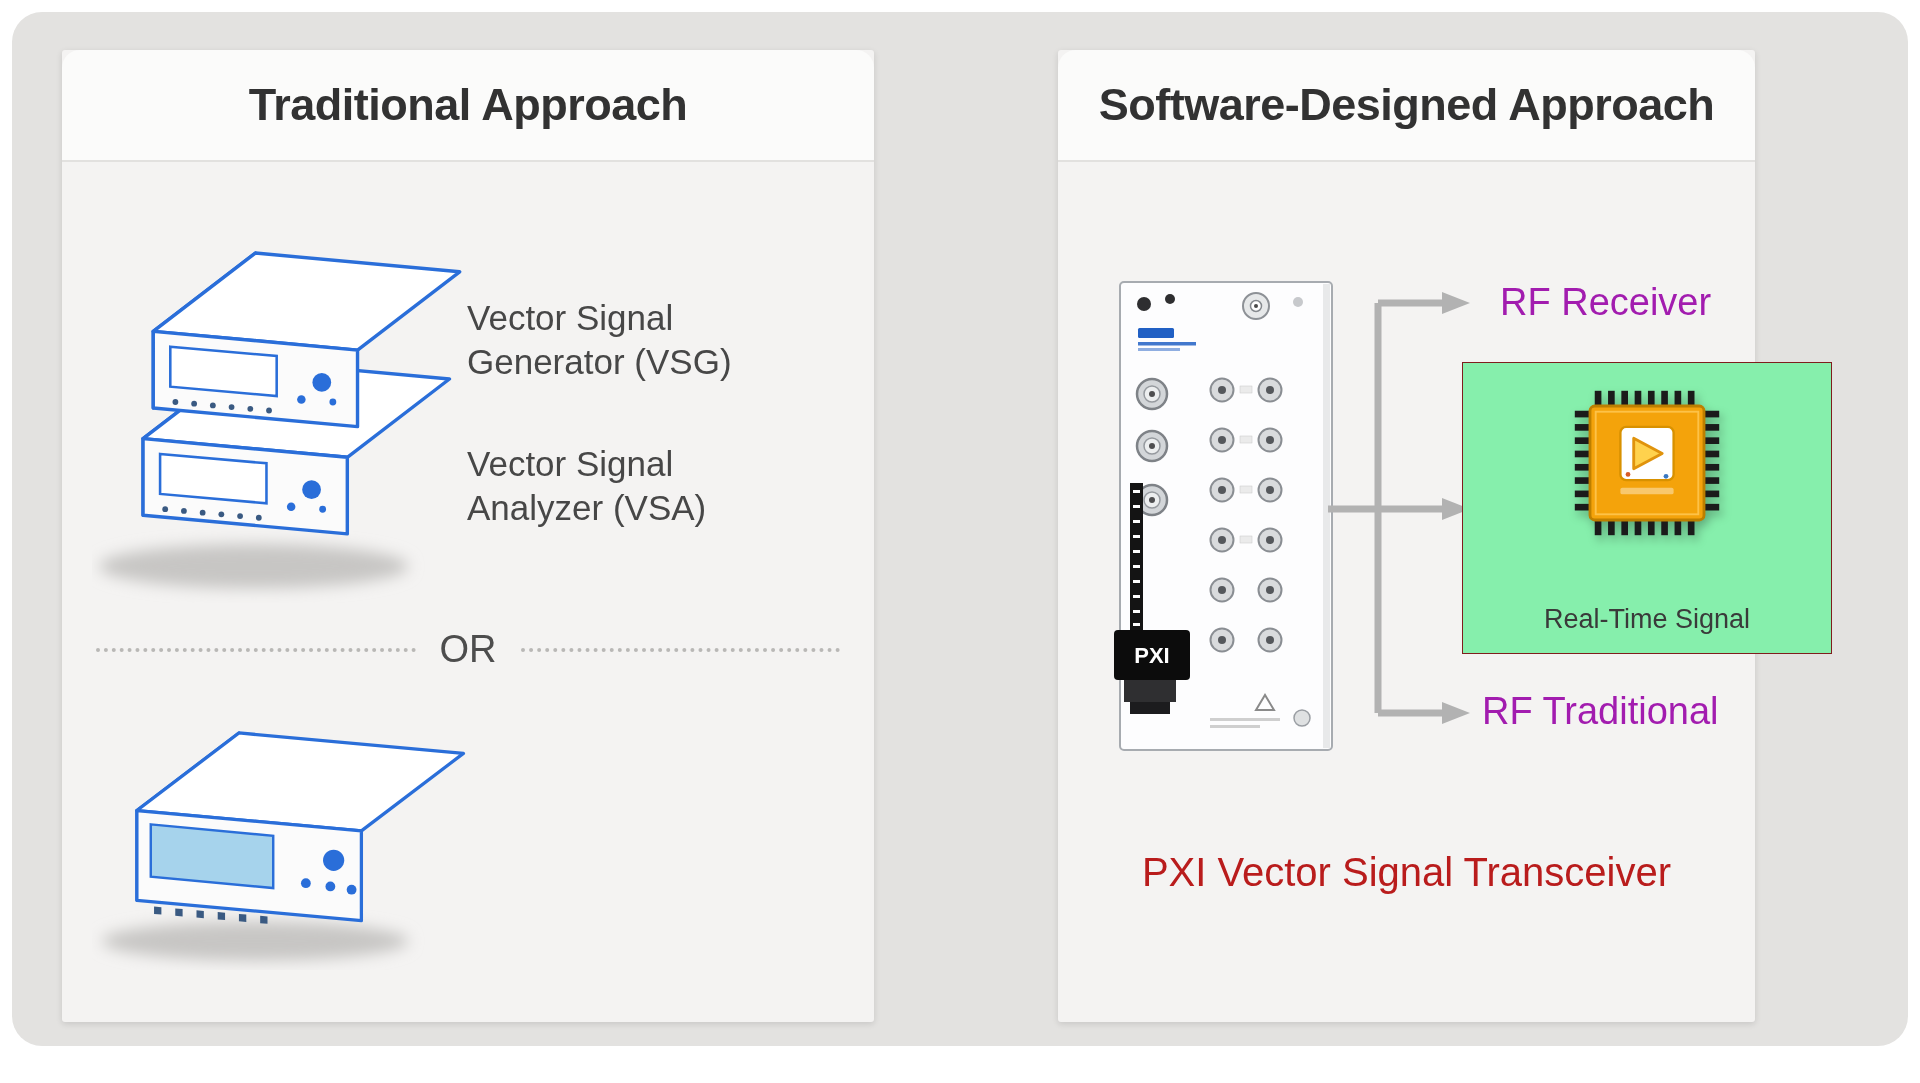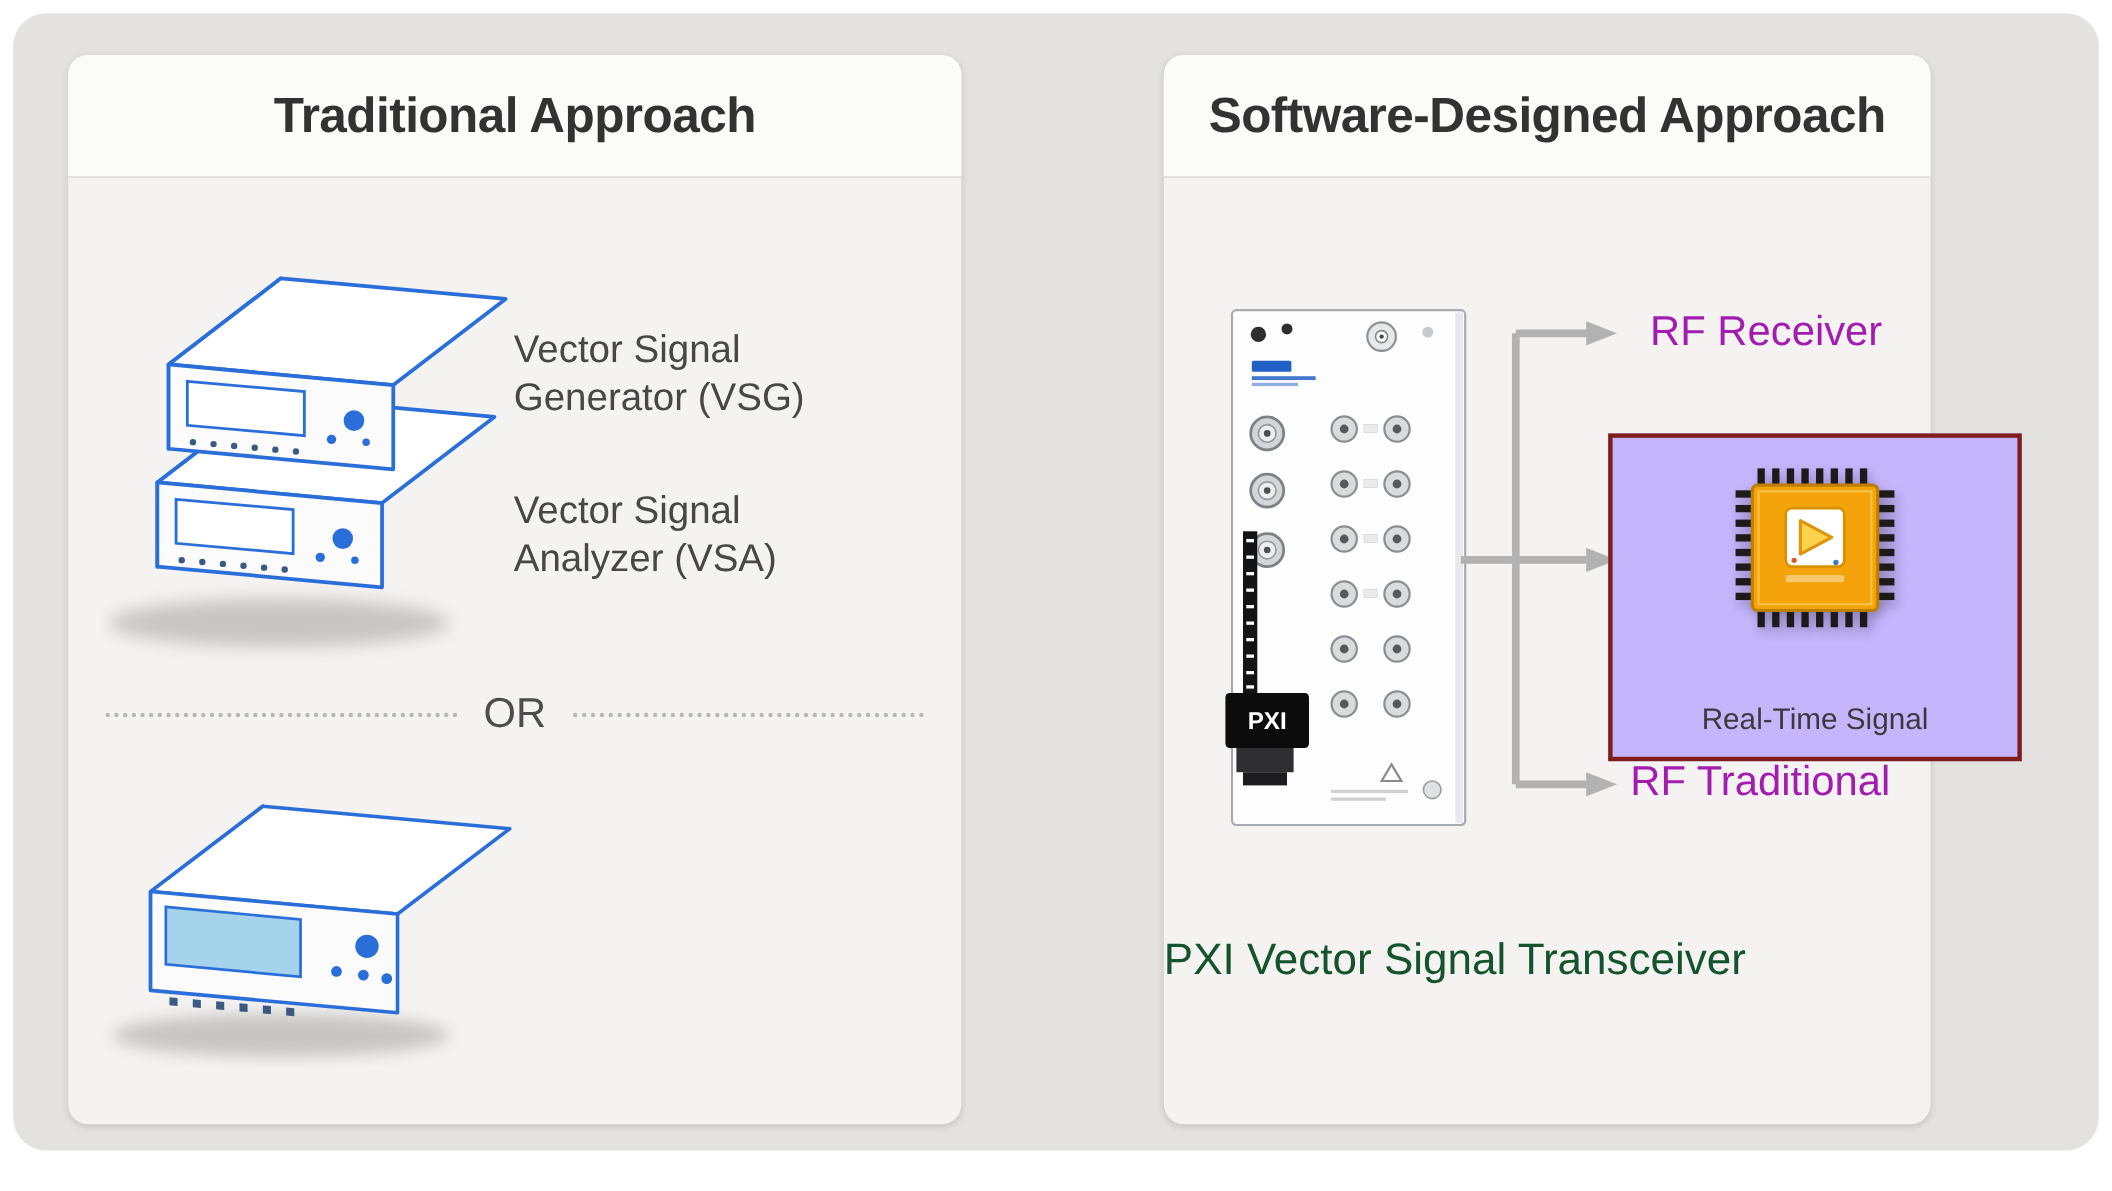--- a/index.html
+++ b/index.html
@@ -1,18 +1,18 @@
 <!DOCTYPE html>
 <html><head>
 <meta charset="utf-8">
 <style>
   html,body{margin:0;padding:0;background:#ffffff;font-family:"Liberation Sans","DejaVu Sans",sans-serif;}
   .stage{position:relative;width:1920px;height:1083px;overflow:hidden;background:#ffffff;}
   .canvas{position:absolute;left:12px;top:12px;width:1896px;height:1034px;background:#e3e2e0;border-radius:30px;}
-  .panel{position:absolute;top:50px;height:972px;background:#f4f3f2;border-radius:18px;box-shadow:0 2px 6px rgba(0,0,0,.12);}
+  .panel{position:absolute;top:50px;height:972px;background:#f4f3f2;border-radius:3px;box-shadow:0 2px 6px rgba(0,0,0,.12);}
   .panel-left{left:62px;width:812px;}
   .panel-right{left:1058px;width:697px;}
   .panel-header{position:absolute;left:0;right:0;top:0;height:110px;display:flex;align-items:center;justify-content:center;
     background:#fbfbfa;border-bottom:2px solid #e2e1df;border-radius:18px 18px 0 0;}
   .panel-title{font-size:45px;font-weight:bold;color:#323232;letter-spacing:-0.5px;}
 
   
   .illu-stack{position:absolute;left:30px;top:168px;width:400px;height:385px;}
   .illu-testset{position:absolute;left:30px;top:650px;width:400px;height:270px;}
   .label{position:absolute;text-align:left;font-size:35px;line-height:1.27;color:#474747;}
@@ -22,25 +22,25 @@
   .or-divider{position:absolute;left:34px;right:34px;top:578px;display:flex;align-items:center;}
   .or-dots{flex:1;border-top:4px dotted #b9b8b6;height:0;}
   .or-text{margin:0 24px;font-size:38px;color:#4d4d4d;}
 
   
   .illu-module{position:absolute;left:52px;top:228px;width:230px;height:500px;}
   .illu-connectors{position:absolute;left:270px;top:230px;width:220px;height:500px;}
   .rf-label{position:absolute;font-size:38px;color:#a21caf;white-space:nowrap;}
   .rf-receiver{left:442px;top:231px;}
   .rf-transmitter{left:424px;top:640px;}
-  .processing-box{position:absolute;left:404px;top:312px;width:368px;height:290px;background:#c4b5fd;border:4px solid #7f1d1d;margin-top:32px;}
+  .processing-box{position:absolute;left:404px;top:312px;width:368px;height:290px;background:#86efac;border:1px solid #7f1d1d;}
   .chip{position:absolute;left:50%;transform:translateX(-50%);top:24px;width:152px;height:152px;
     filter:drop-shadow(3px 5px 5px rgba(0,0,0,.28));}
   .processing-text{position:absolute;left:0;right:0;bottom:16px;text-align:center;font-size:27px;line-height:1.3;color:#3a3a3a;}
-  .vst-caption{position:absolute;left:0;right:0;top:800px;font-size:40px;color:#14532d;}
+  .vst-caption{position:absolute;left:0;right:0;top:800px;text-align:center;font-size:40px;color:#b91c1c;}
 </style>
 </head>
 <body>
 
 <div class="stage">
   <div class="canvas"></div>
 
   <div class="panel panel-left">
     <div class="panel-header">
       <div class="panel-title">Traditional Approach</div>

